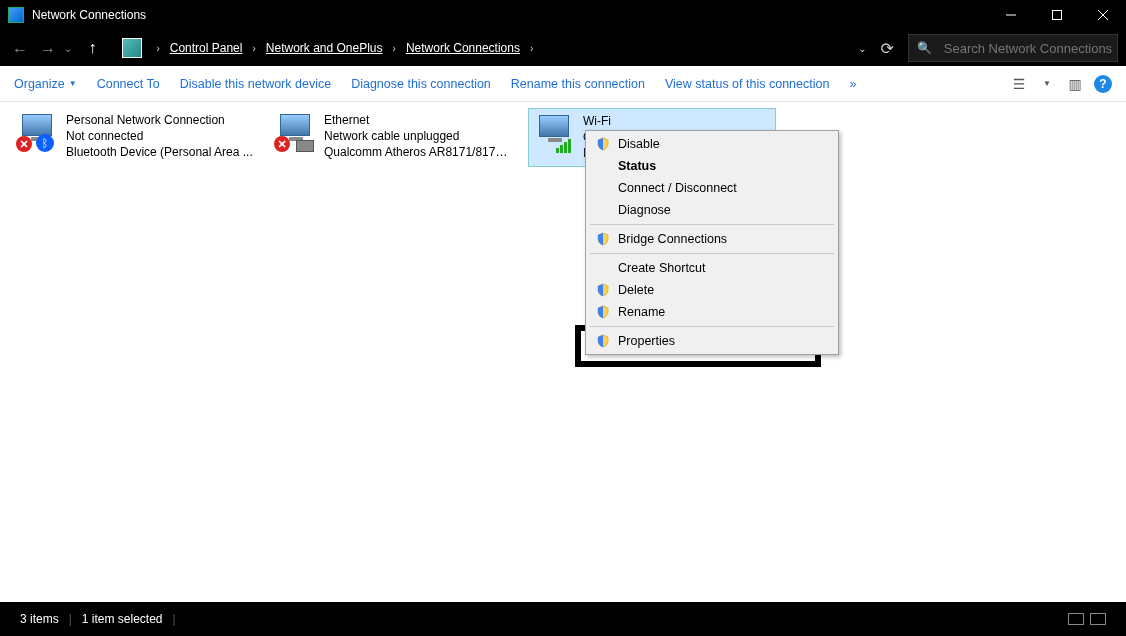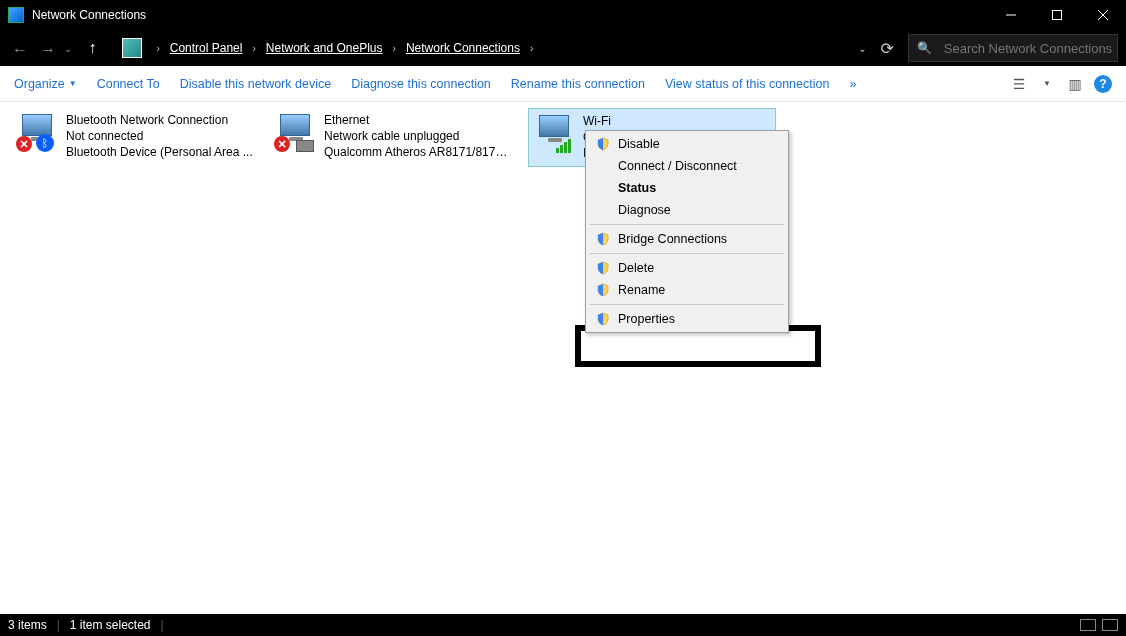--- a/index.html
+++ b/index.html
@@ -43,31 +43,31 @@
 .red-x { position:absolute; bottom:0; left:0; width:16px; height:16px; background:#d22; border-radius:50%; color:#fff; font-size:11px; display:flex; align-items:center; justify-content:center; font-weight:bold; }
 .bt-badge { position:absolute; bottom:0; right:6px; width:18px; height:18px; background:#0a5fff; border-radius:50%; color:#fff; font-size:11px; display:flex; align-items:center; justify-content:center; }
 .eth-plug { position:absolute; bottom:0; right:4px; width:18px; height:12px; background:#888; border:1px solid #555; }
 .wifi-bars { position:absolute; bottom:0; right:6px; display:flex; align-items:flex-end; gap:1px; }
 .wifi-bars span { width:3px; background:#2a2; display:inline-block; }
 .wifi-bars span:nth-child(1){height:5px} .wifi-bars span:nth-child(2){height:8px} .wifi-bars span:nth-child(3){height:11px} .wifi-bars span:nth-child(4){height:14px}
 .conn-text { font-size: 12px; line-height: 1.35; }
 .conn-text .name { color:#000; }
 .conn-text .status, .conn-text .device { color:#000000; white-space:nowrap; overflow:hidden; text-overflow:ellipsis; max-width:190px; }
 
-.context-menu { position:absolute; left:585px; top:130px; width:204px; background:#f0f0f0; border:1px solid #a0a0a0; box-shadow:2px 2px 4px rgba(0,0,0,.25); padding:2px; font-size:12.5px; z-index:10; }
+.context-menu { position:absolute; left:585px; top:130px; width:254px; background:#f0f0f0; border:1px solid #a0a0a0; box-shadow:2px 2px 4px rgba(0,0,0,.25); padding:2px; font-size:12.5px; z-index:10; }
 .cm-item { display:flex; align-items:center; height:22px; padding:0 12px 0 30px; position:relative; }
 .cm-item.disabled { color:#000000; }
 .cm-item.bold { font-weight:bold; }
 .cm-sep { height:1px; background:#c8c8c8; margin:3px 2px; }
 .cm-shield { position:absolute; left:8px; width:14px; height:14px; }
 .shield-svg { width:14px; height:14px; }
 .cm-highlight-box { position:absolute; left:575px; top:325px; width:246px; height:42px; border:6px solid #000; z-index:9; pointer-events:none; }
 .cm-item.highlighted {}
 
-.statusbar { position:absolute; bottom:0; left:0; right:0; height:22px; background:#000; color:#fff; font-size:12px; display:flex; align-items:center; padding:0 8px; gap:10px; }
+.statusbar { position:absolute; bottom:0; left:0; right:0; height:34px; background:#000; color:#fff; font-size:12px; display:flex; align-items:center; padding:0 20px; gap:10px; }
 .statusbar .sep { color:#555; }
 .statusbar-right { margin-left:auto; display:flex; gap:6px; }
 .sb-ico { width:16px; height:12px; border:1px solid #888; }
 </style>
 </head>
 <body>
 
 <div class="titlebar">
   <span class="app-icon"></span>
   <span class="title">Network Connections</span>
@@ -137,21 +137,21 @@
 
 <div class="content">
 
   <div class="conn">
     <div class="conn-icon">
       <div class="monitor"></div>
       <div class="red-x">✕</div>
       <div class="bt-badge">ᛒ</div>
     </div>
     <div class="conn-text">
-      <div class="name">Bluetooth Network Connection</div>
+      <div class="name">Personal Network Connection</div>
       <div class="status">Not connected</div>
       <div class="device">Bluetooth Device (Personal Area ...</div>
     </div>
   </div>
 
   <div class="conn">
     <div class="conn-icon">
       <div class="monitor"></div>
       <div class="red-x">✕</div>
       <div class="eth-plug"></div>
@@ -183,38 +183,41 @@
 </div>
 
 <div class="context-menu">
   <div class="cm-item">
     <span class="cm-shield"><svg class="shield-svg" viewBox="0 0 14 14">
           <path d="M7 1 L12 3 V7 C12 10 9.5 12.5 7 13 C4.5 12.5 2 10 2 7 V3 Z" fill="#ffd054" stroke="#c79a00" stroke-width="0.6"></path>
           <path d="M7 1 L7 13 C4.5 12.5 2 10 2 7 V3 Z" fill="#3b82f6"></path>
         </svg></span>
     <span>Disable</span>
   </div>
-  <div class="cm-item">
-      <span>Connect / Disconnect</span>
-    </div>
   <div class="cm-item bold">
       <span>Status</span>
     </div>
   <div class="cm-item">
+      <span>Connect / Disconnect</span>
+    </div>
+  <div class="cm-item">
       <span>Diagnose</span>
     </div>
   <div class="cm-sep"></div>
   <div class="cm-item">
     <span class="cm-shield"><svg class="shield-svg" viewBox="0 0 14 14">
           <path d="M7 1 L12 3 V7 C12 10 9.5 12.5 7 13 C4.5 12.5 2 10 2 7 V3 Z" fill="#ffd054" stroke="#c79a00" stroke-width="0.6"></path>
           <path d="M7 1 L7 13 C4.5 12.5 2 10 2 7 V3 Z" fill="#3b82f6"></path>
         </svg></span>
     <span>Bridge Connections</span>
   </div>
   <div class="cm-sep"></div>
+  <div class="cm-item">
+      <span>Create Shortcut</span>
+    </div>
   <div class="cm-item disabled">
     <span class="cm-shield"><svg class="shield-svg" viewBox="0 0 14 14">
           <path d="M7 1 L12 3 V7 C12 10 9.5 12.5 7 13 C4.5 12.5 2 10 2 7 V3 Z" fill="#ffd054" stroke="#c79a00" stroke-width="0.6"></path>
           <path d="M7 1 L7 13 C4.5 12.5 2 10 2 7 V3 Z" fill="#3b82f6"></path>
         </svg></span>
     <span>Delete</span>
   </div>
   <div class="cm-item">
     <span class="cm-shield"><svg class="shield-svg" viewBox="0 0 14 14">
           <path d="M7 1 L12 3 V7 C12 10 9.5 12.5 7 13 C4.5 12.5 2 10 2 7 V3 Z" fill="#ffd054" stroke="#c79a00" stroke-width="0.6"></path>

